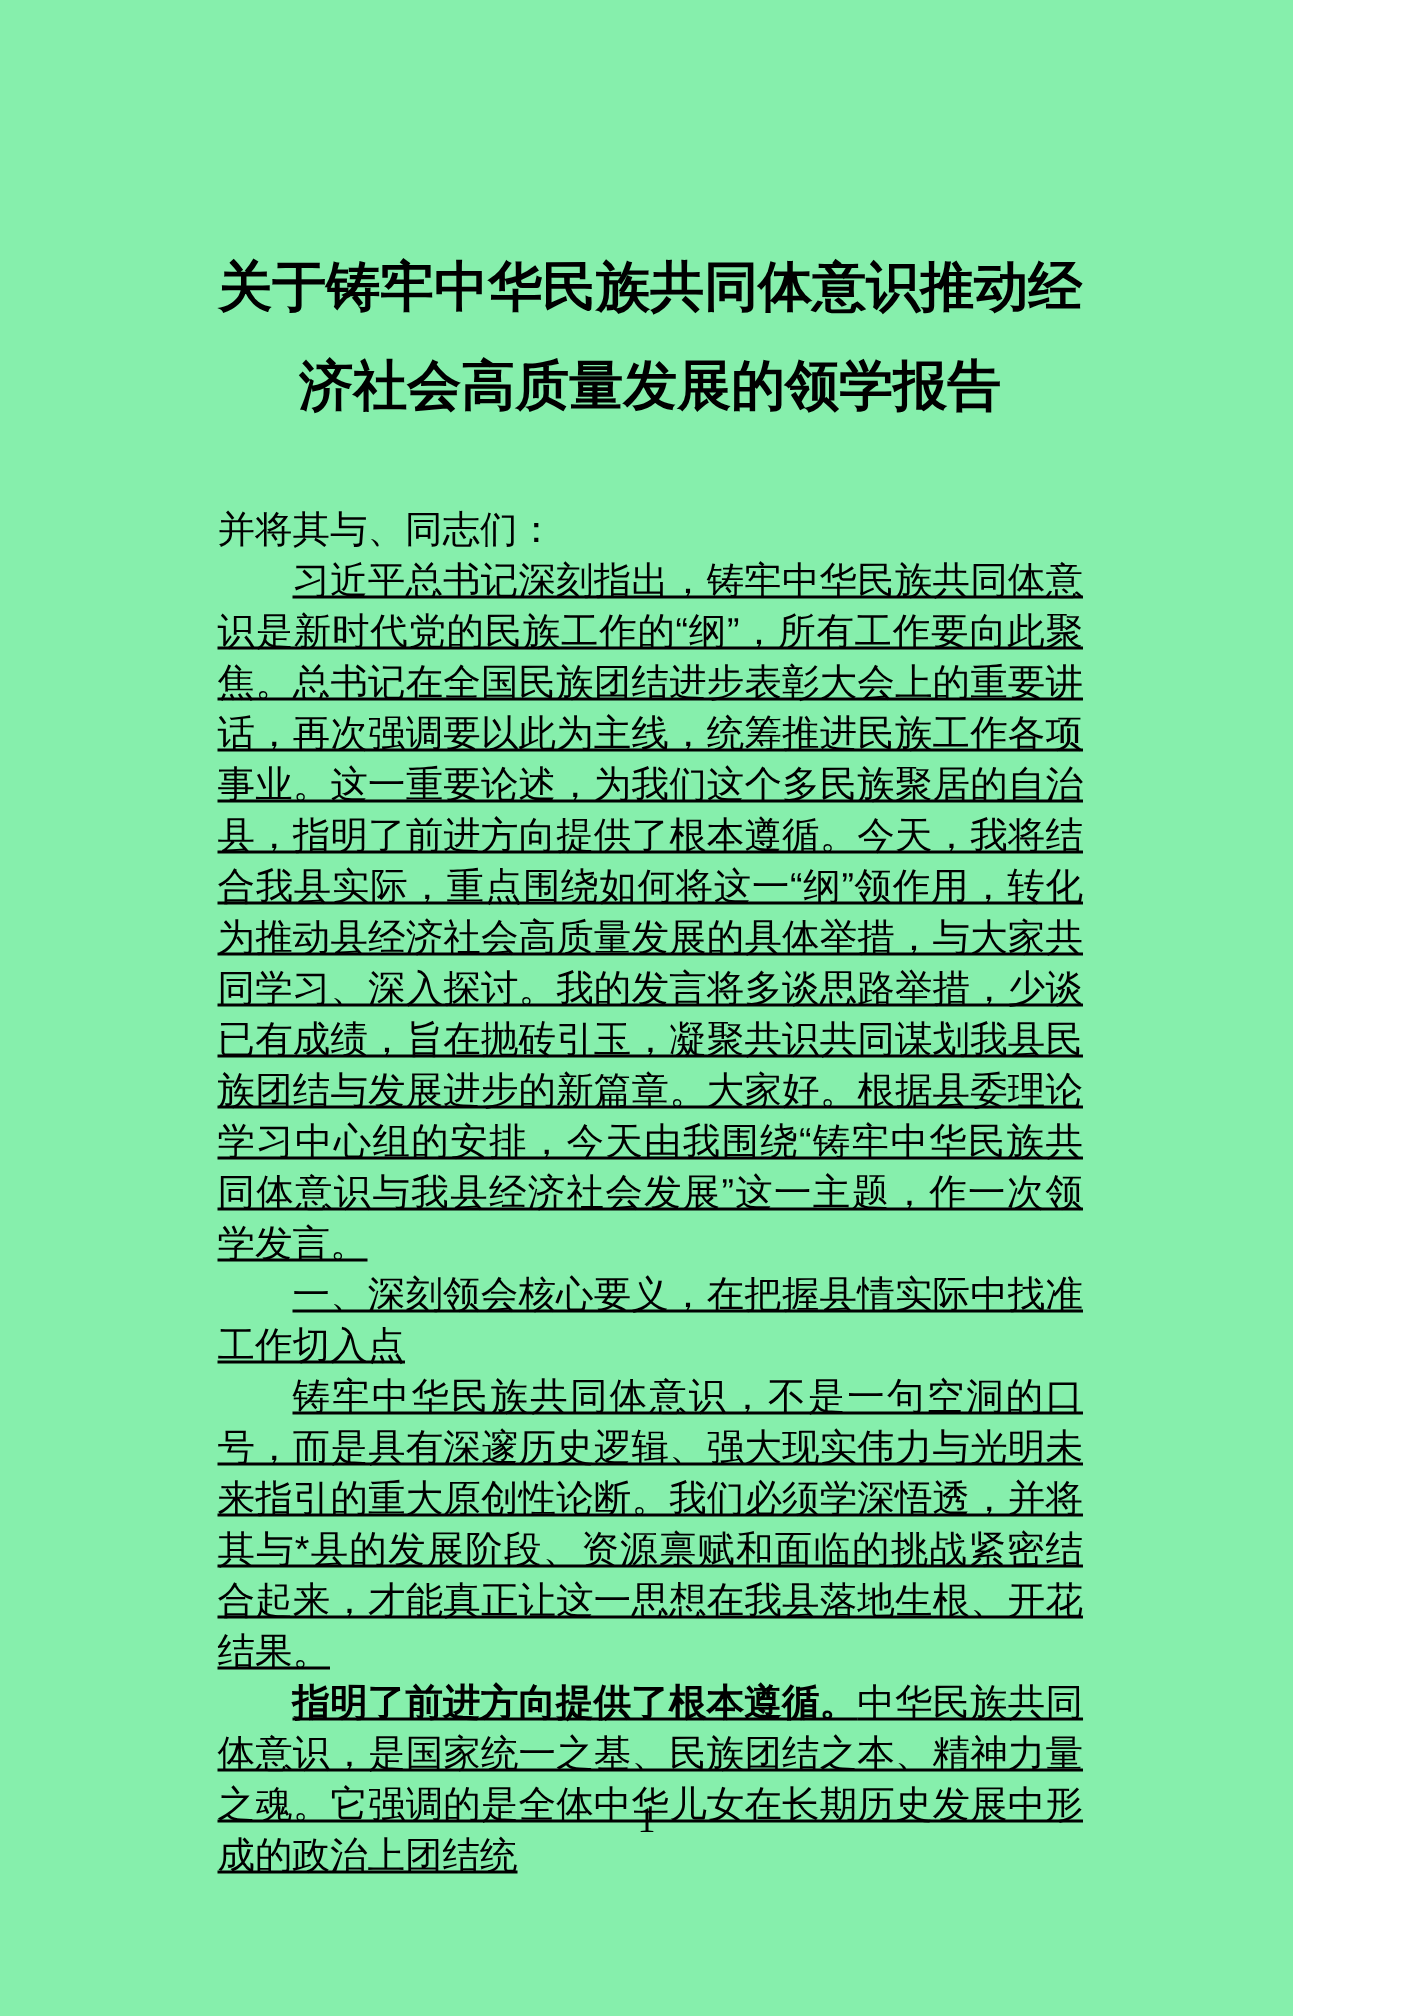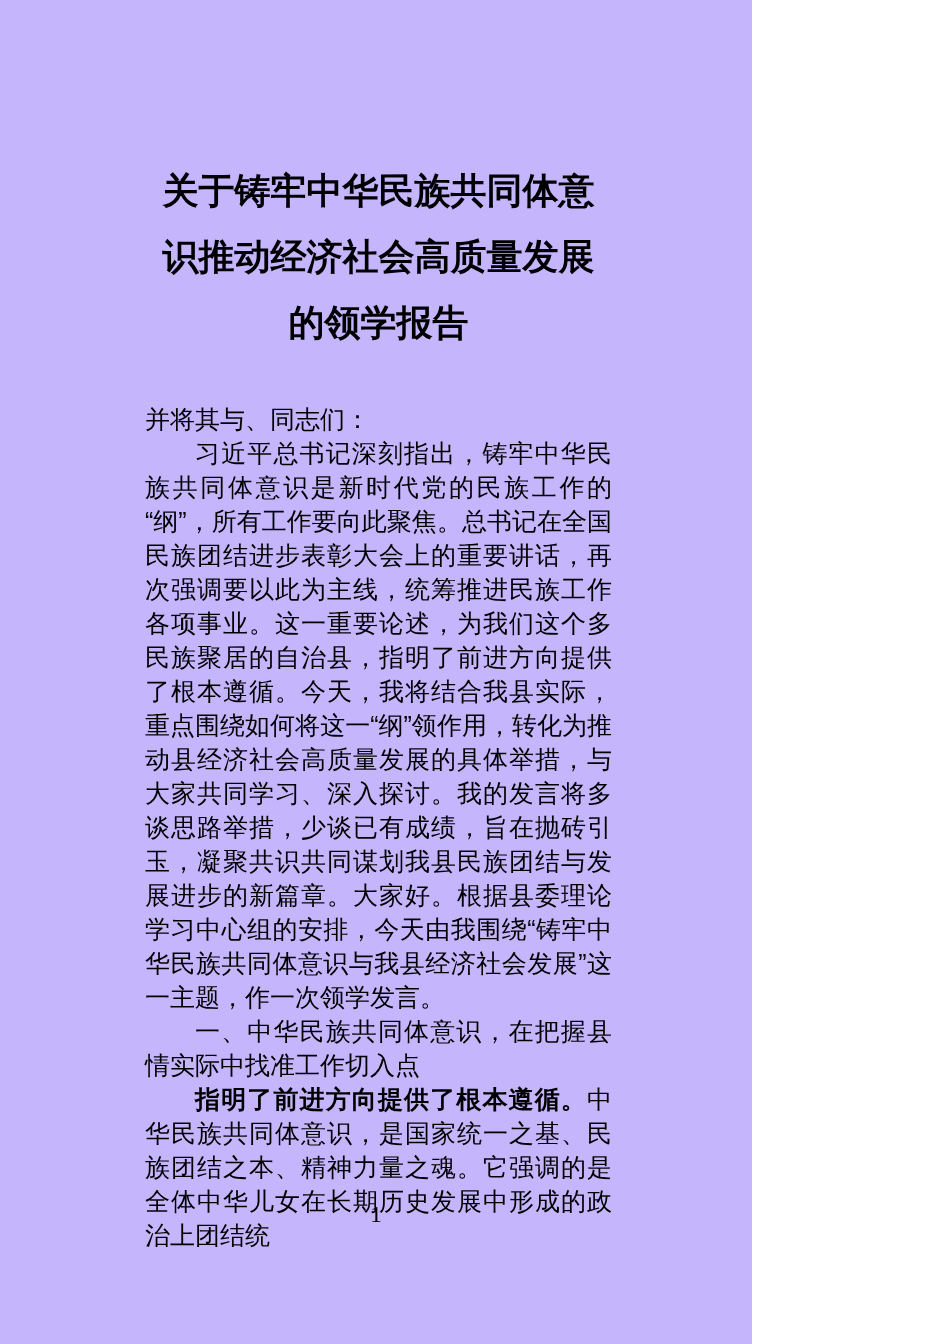--- a/index.html
+++ b/index.html
@@ -6,38 +6,38 @@
   html, body { background: #ffffff; }
   body {
     width: 950px;
     height: 1344px;
     font-family: "Liberation Sans", sans-serif;
     color: #000000;
     overflow: hidden;
   }
   .page {
     position: relative;
-    width: 752px;
+    width: 862px;
     height: 1344px;
     padding: 158px 140px 0 145px;
-    background: #c4b5fd;
+    background: #86efac;
   }
   .doc-title {
     font-size: 36px;
     font-weight: bold;
     text-align: center;
     line-height: 66px;
     margin-bottom: 46px;
   }
   .doc-body p {
     font-size: 25px;
     line-height: 34px;
     text-align: justify;
   }
-  .indent { text-indent: 2em; }
+  .indent { text-indent: 2em; text-decoration: underline; }
   .bold-lead { font-weight: bold; }
   .page-number {
     position: absolute;
     bottom: 116px;
     left: 0;
     width: 100%;
     text-align: center;
     font-size: 24px;
     font-family: "Liberation Serif", serif;
   }
@@ -46,20 +46,21 @@
 <body>
 
 <div class="page">
   <h1 class="doc-title">关于铸牢中华民族共同体意识推动经济社会高质量发展的领学报告</h1>
 
   <div class="doc-body">
     <p>并将其与、同志们：</p>
 
     <p class="indent">习近平总书记深刻指出，铸牢中华民族共同体意识是新时代党的民族工作的“纲”，所有工作要向此聚焦。总书记在全国民族团结进步表彰大会上的重要讲话，再次强调要以此为主线，统筹推进民族工作各项事业。这一重要论述，为我们这个多民族聚居的自治县，指明了前进方向提供了根本遵循。今天，我将结合我县实际，重点围绕如何将这一“纲”领作用，转化为推动县经济社会高质量发展的具体举措，与大家共同学习、深入探讨。我的发言将多谈思路举措，少谈已有成绩，旨在抛砖引玉，凝聚共识共同谋划我县民族团结与发展进步的新篇章。大家好。根据县委理论学习中心组的安排，今天由我围绕“铸牢中华民族共同体意识与我县经济社会发展”这一主题，作一次领学发言。</p>
 
-    <p class="indent">一、中华民族共同体意识，在把握县情实际中找准工作切入点</p>
+    <p class="indent">一、深刻领会核心要义，在把握县情实际中找准工作切入点</p>
 
+    <p class="indent">铸牢中华民族共同体意识，不是一句空洞的口号，而是具有深邃历史逻辑、强大现实伟力与光明未来指引的重大原创性论断。我们必须学深悟透，并将其与*县的发展阶段、资源禀赋和面临的挑战紧密结合起来，才能真正让这一思想在我县落地生根、开花结果。</p>
 
     <p class="indent"><strong class="bold-lead">指明了前进方向提供了根本遵循。</strong><span>中华民族共同体意识，是国家统一之基、民族团结之本、精神力量之魂。它强调的是全体中华儿女在长期历史发展中形成的政治上团结统</span></p>
   </div>
 
   <div class="page-number">1</div>
 </div>
 
 </body></html>

